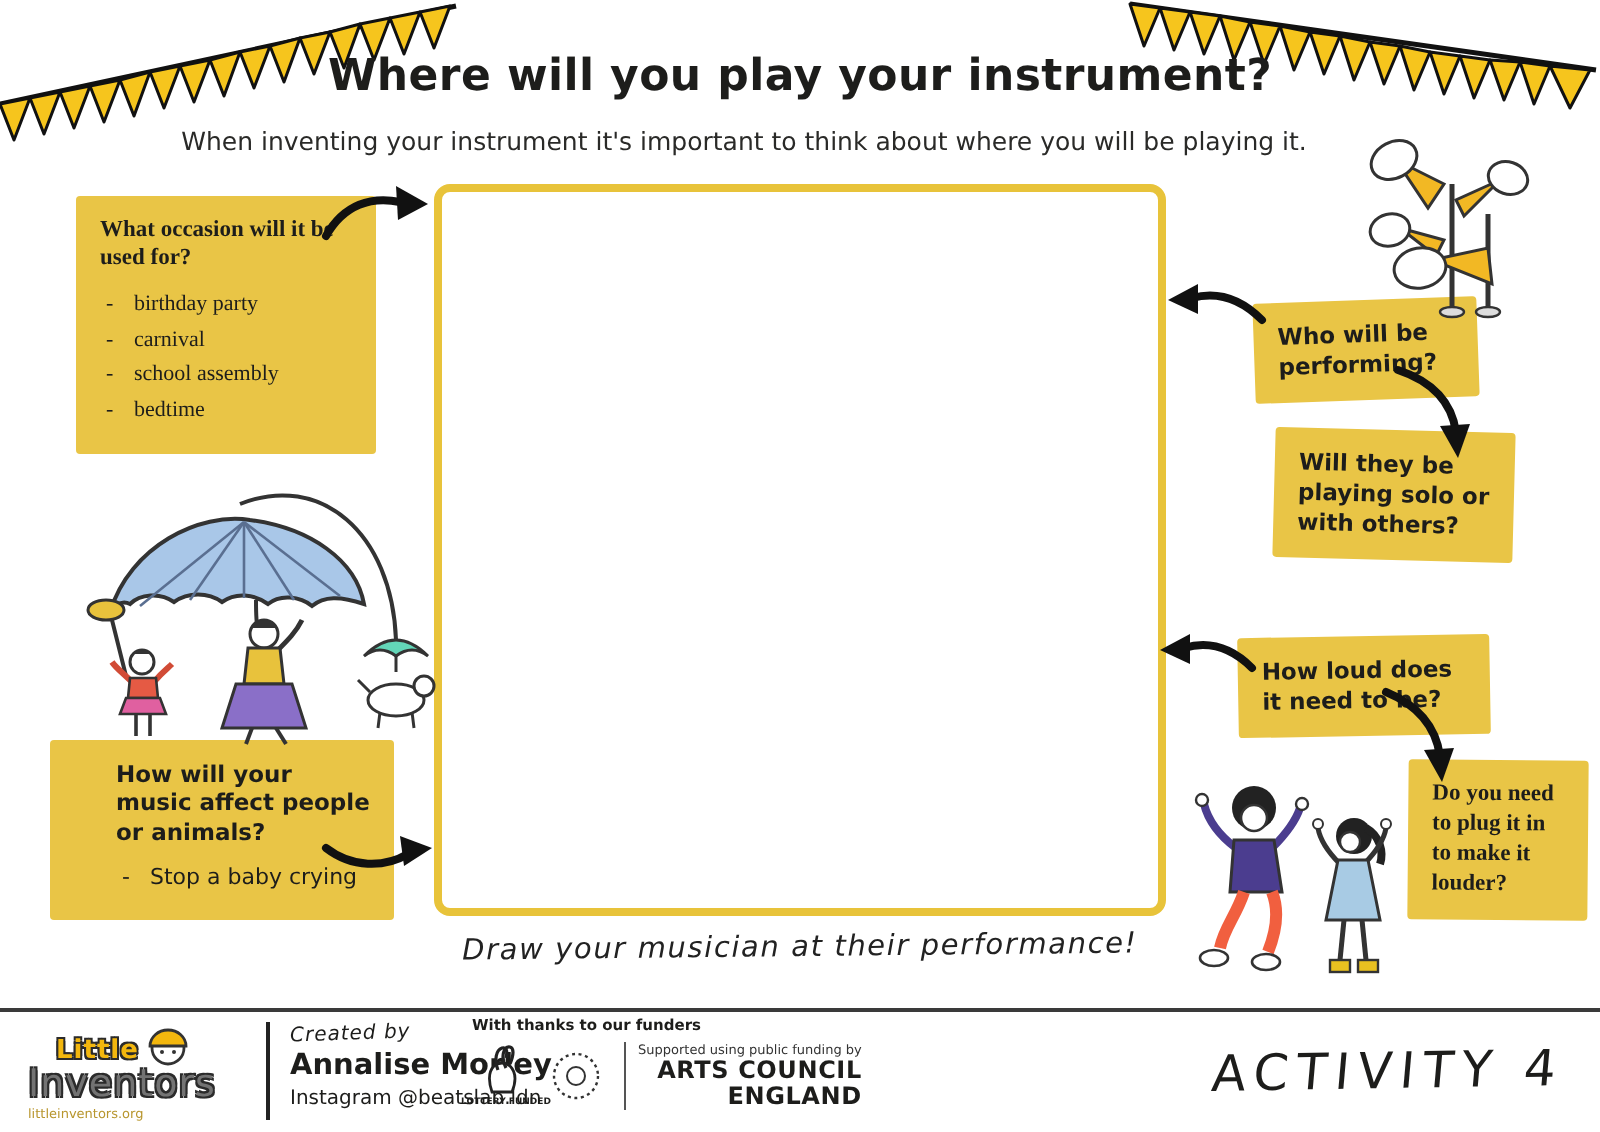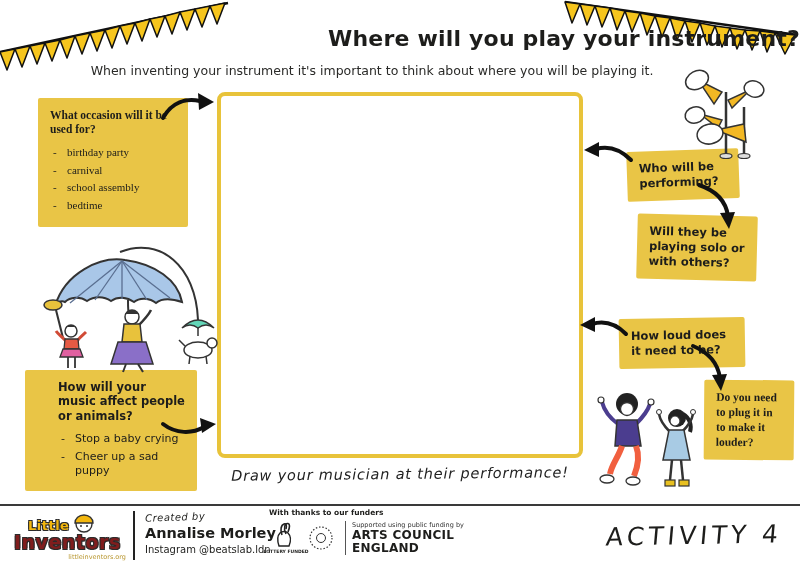--- a/index.html
+++ b/index.html
@@ -3,21 +3,21 @@
 <meta charset="utf-8">
 <style>
   * { margin:0; padding:0; box-sizing:border-box; }
   html,body { background:#ffffff; }
   .page {
     position:relative; width:800px; height:566px; background:#ffffff;
     font-family:"DejaVu Sans","Liberation Sans",sans-serif; color:#1d1d1b; overflow:hidden;
   }
   .abs { position:absolute; }
 
-  .title { top:26px; left:0; width:800px; text-align:right;
+  .title { top:26px; left:0; width:800px; text-align:center;
     font-size:22px; font-weight:700; letter-spacing:0.2px; }
   .subtitle { top:63px; left:0; width:744px; text-align:center;
     font-size:12.5px; color:#2a2a28; }
 
   .draw-box { left:217px; top:92px; width:366px; height:366px;
     border:4px solid #e8c33a; border-radius:8px; background:#ffffff; }
   .caption { left:217px; top:466px; width:366px; text-align:center;
     font-size:14.5px; letter-spacing:0.8px; transform:rotate(-0.6deg);
     font-style:italic; color:#222; }
 
@@ -42,32 +42,32 @@
   .arrow path { fill:none; stroke:#111; stroke-width:4; stroke-linecap:round; }
   .arrow polygon { fill:#111; }
 
   
   .footer-line { left:0; top:504px; width:800px; height:2px; background:#3a3a3a; }
   .logo-block { left:14px; top:511px; width:112px; }
   .logo-row1 { display:flex; align-items:flex-end; gap:2px; padding-left:14px; }
   .logo-t1 { font-size:13px; font-weight:700; color:#f3b70e;
     text-shadow:-1px -1px 0 #2b2b2b,1px -1px 0 #2b2b2b,-1px 1px 0 #2b2b2b,1px 1px 0 #2b2b2b;
     letter-spacing:0.5px; }
-  .logo-t2 { font-size:19px; font-weight:700; color:#7f1d1d; line-height:0.95;
+  .logo-t2 { font-size:19px; font-weight:400; color:#737373; line-height:0.95;
     text-shadow:-1px -1px 0 #2b2b2b,1px -1px 0 #2b2b2b,-1px 1px 0 #2b2b2b,1px 1px 0 #2b2b2b;
     letter-spacing:0.5px; }
-  .logo-url { font-size:6.5px; color:#b8962e; text-align:right; margin-top:2px; }
+  .logo-url { font-size:6.5px; color:#b8962e; text-align:left; margin-top:2px; }
   .v-div { left:133px; top:511px; width:2px; height:49px; background:#222; }
   .created { left:145px; top:511px; width:100px; }
   .created-label { font-size:10px; font-style:italic; letter-spacing:0.5px; transform:rotate(-2deg); }
   .creator { font-size:14.5px; font-weight:700; margin-top:3px; white-space:nowrap; }
   .insta { font-size:10px; margin-top:3px; white-space:nowrap; }
-  .funders { left:269px; top:508px; }
+  .funders { left:236px; top:508px; }
   .funders-label { font-size:7.5px; font-weight:700; }
-  .funders-row { display:flex; align-items:center; margin-top:4px; }
+  .funders-row { display:flex; align-items:center; margin-top:4px;text-align:right; }
   .lottery { display:flex; flex-direction:column; align-items:center; width:34px; }
   .lottery-label { font-size:4.5px; font-weight:700; margin-top:1px; white-space:nowrap; }
   .ac-badge { margin:0 5px; }
   .ac-div { width:1px; height:34px; background:#555; margin:0 6px; }
   .ac-text .sup { font-size:6.5px; color:#333; }
   .ac-text .l1 { font-size:12px; font-weight:700; letter-spacing:0.3px; line-height:1.05; }
   .activity { right:16px; top:521px; width:180px; text-align:center;
     font-size:25px; font-weight:500; letter-spacing:4px; transform:skewX(-6deg) rotate(-1deg);
     white-space:nowrap; }
 </style>
@@ -147,21 +147,20 @@
   </div>
 
   <div class="abs note n-plug">
     <div class="txt">Do you need to plug it in to make it louder?</div>
   </div>
 
   <div class="abs note n-affect">
     <div class="hd">How will your music affect people or animals?</div>
     <div class="note-list gap-lg">
       <div class="item">Stop a baby crying</div>
-      <div class="item">Cheer up a sad puppy</div>
     </div>
   </div>
 
   <svg class="abs arrow" style="left:158px;top:90px" width="60" height="34" viewBox="0 0 60 34">
     <path d="M5,28 C14,12 28,8 42,11"></path>
       <polygon points="40,3 56,12 41,20"></polygon>
   </svg>
   <svg class="abs arrow" style="left:583px;top:140px" width="52" height="28" viewBox="0 0 52 28">
     <path d="M48,20 C36,8 24,6 13,9"></path>
       <polygon points="16,2 1,10 16,17"></polygon>

